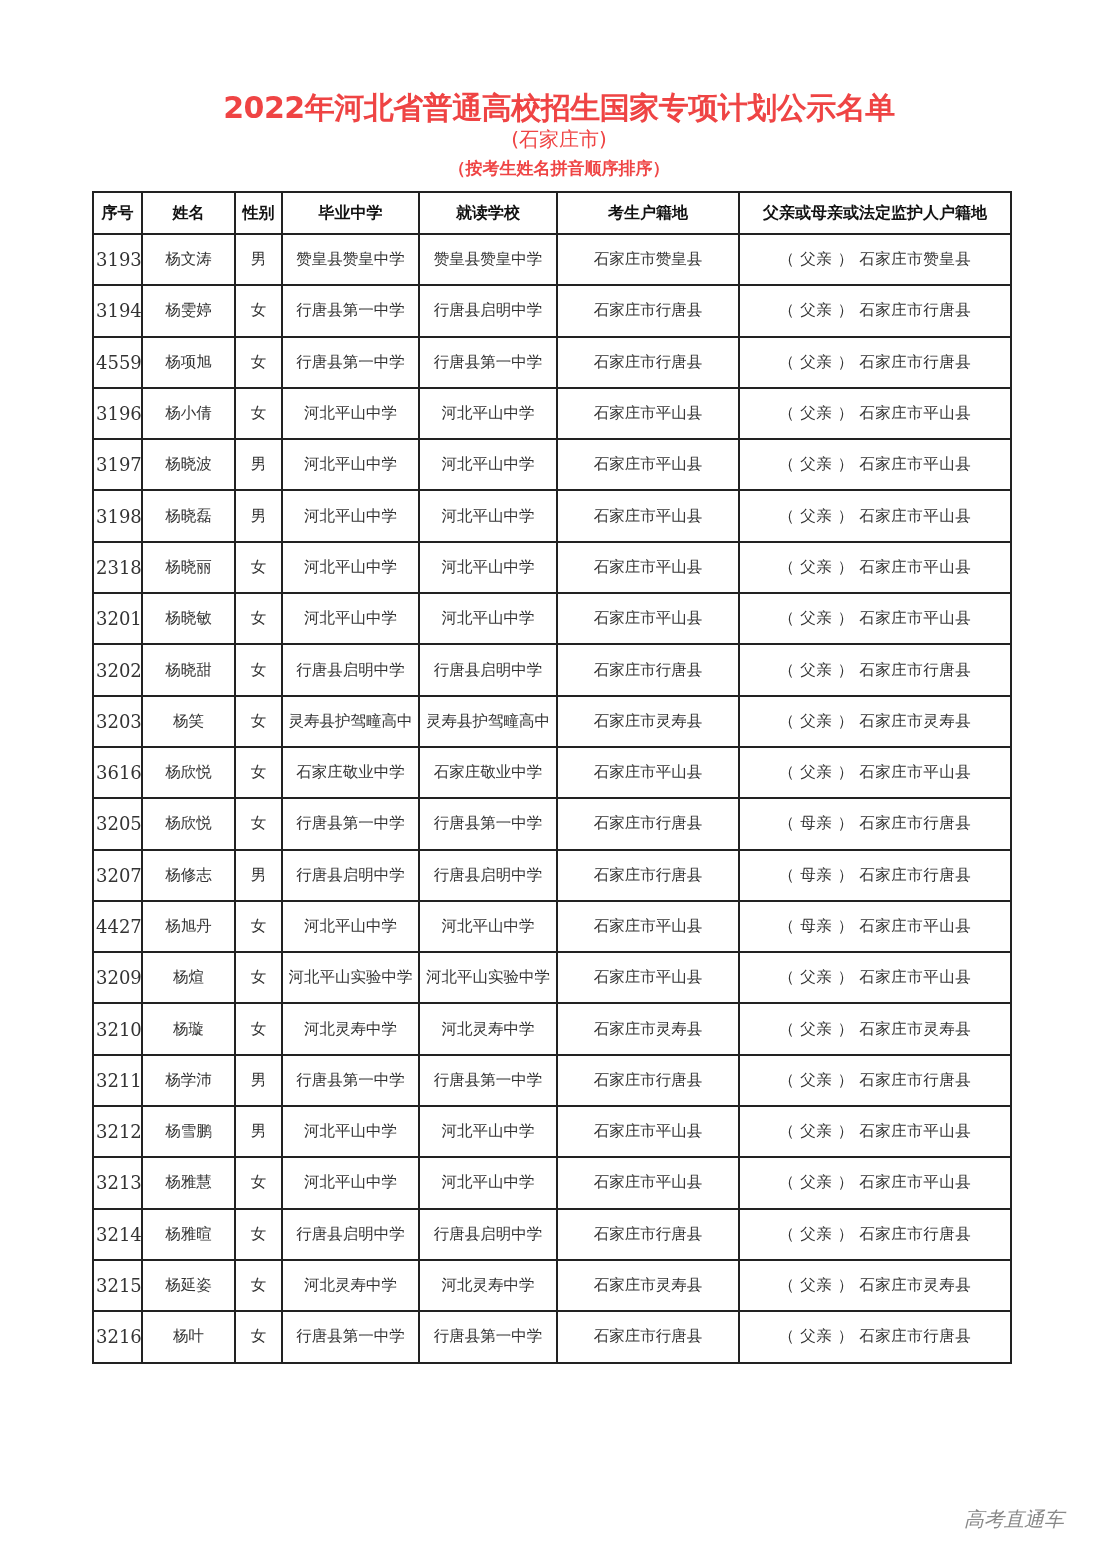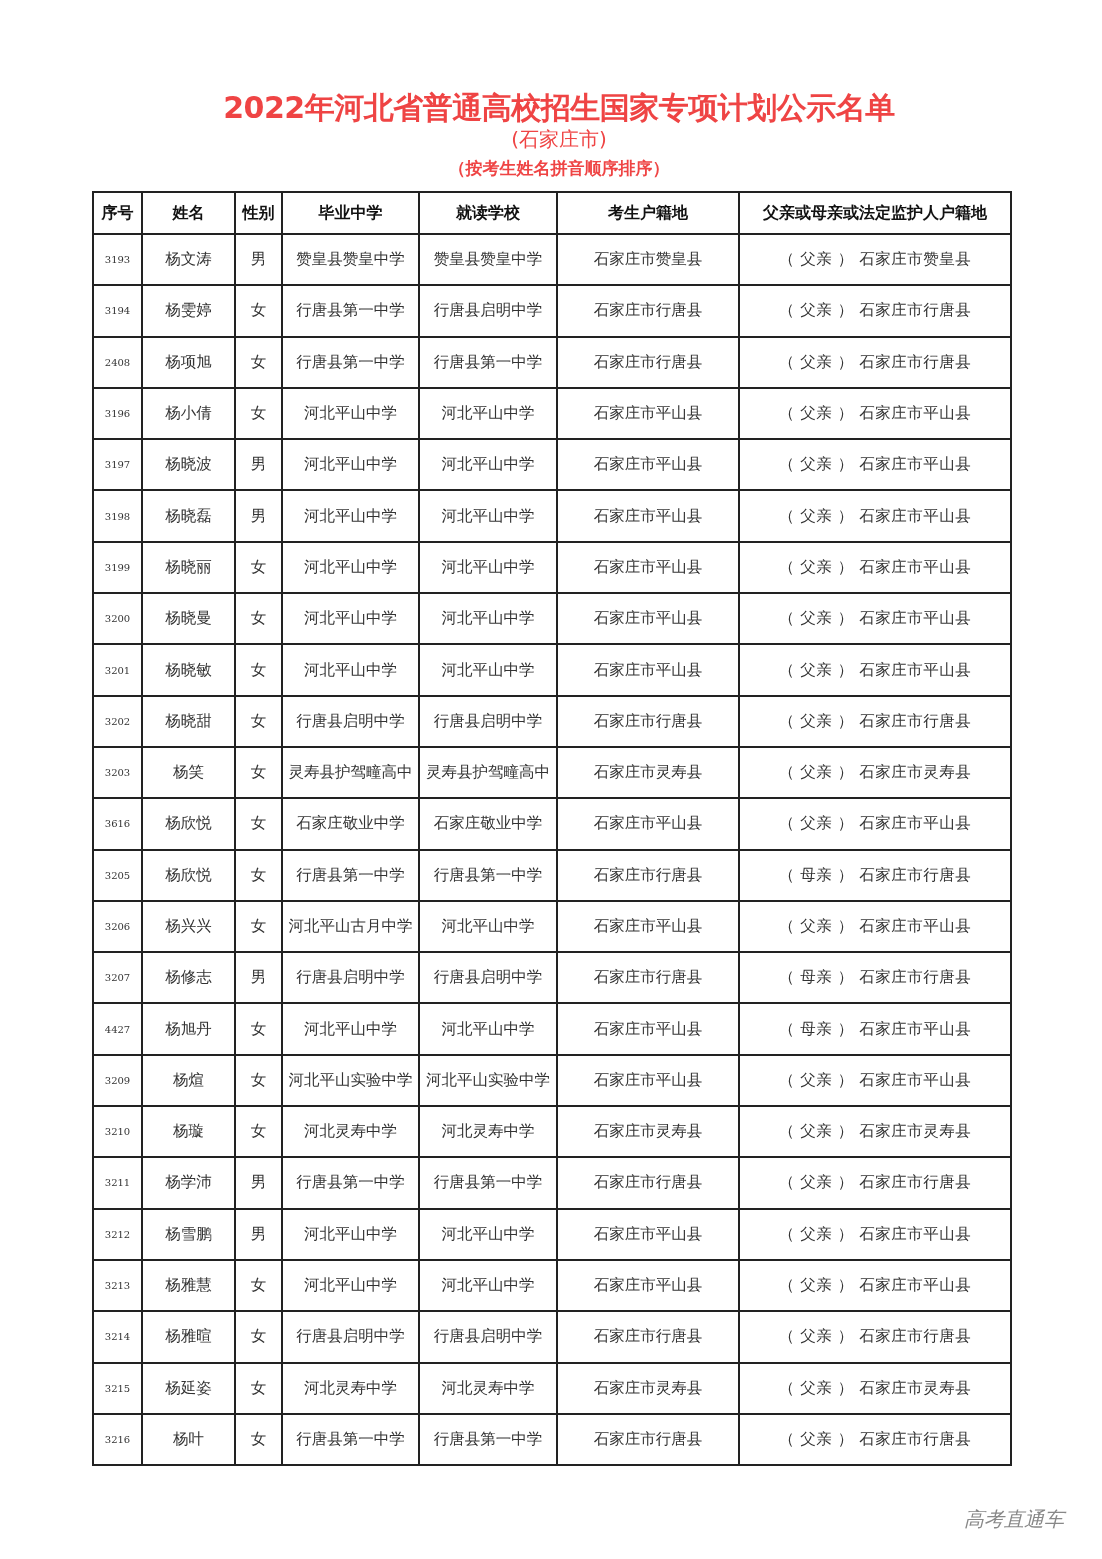--- a/index.html
+++ b/index.html
@@ -6,21 +6,21 @@
   body { width:1102px; height:1559px; position:relative; overflow:hidden;
          font-family:"DejaVu Serif","Liberation Serif",serif; color:#222; }
   .title { position:absolute; left:8px; width:1102px; text-align:center; color:#ef4444; }
   .t1 { top:88px; font-size:30px; font-weight:bold; font-family:"DejaVu Sans","Liberation Sans",sans-serif; letter-spacing:-0.5px; }
   .t2 { top:126px; font-size:20px; font-family:"DejaVu Sans","Liberation Sans",sans-serif; }
   .t3 { top:157px; font-size:17px; font-weight:bold; font-family:"DejaVu Sans","Liberation Sans",sans-serif; }
   table { position:absolute; left:92px; top:191px; border-collapse:collapse; table-layout:fixed; width:918px; }
   th, td { border:2px solid #222; text-align:center; vertical-align:middle; padding:0 4px; overflow:hidden; }
   th { height:40px; font-size:16px; font-weight:bold; font-family:"DejaVu Sans","Liberation Sans",sans-serif; color:#111; }
   td { height:49.3px; font-size:15.5px; line-height:17px; color:#333; }
-  td.no { font-size:10px; padding:0 2px;margin-top:40px; }
+  td.no { font-size:18px; padding:0 2px;margin-top:40px; }
   td.guard { letter-spacing:0.5px; }
   .watermark { position:absolute; left:964px; top:1506px; font-size:20px; color:#888;
                font-family:"DejaVu Sans","Liberation Sans",sans-serif;font-style:italic; }
 </style>
 </head>
 <body>
 
 <div class="title t1">2022年河北省普通高校招生国家专项计划公示名单</div>
 <div class="title t2">(石家庄市)</div>
 <div class="title t3">（按考生姓名拼音顺序排序）</div>
@@ -59,21 +59,21 @@
       <tr>
         <td class="no">3194</td>
         <td>杨雯婷</td>
         <td>女</td>
         <td>行唐县第一中学</td>
         <td>行唐县启明中学</td>
         <td>石家庄市行唐县</td>
         <td class="guard">（ 父亲 ） 石家庄市行唐县</td>
       </tr>
       <tr>
-        <td class="no">2408</td>
+        <td class="no">4559</td>
         <td>杨项旭</td>
         <td>女</td>
         <td>行唐县第一中学</td>
         <td>行唐县第一中学</td>
         <td>石家庄市行唐县</td>
         <td class="guard">（ 父亲 ） 石家庄市行唐县</td>
       </tr>
       <tr>
         <td class="no">3196</td>
         <td>杨小倩</td>
@@ -95,31 +95,22 @@
       <tr>
         <td class="no">3198</td>
         <td>杨晓磊</td>
         <td>男</td>
         <td>河北平山中学</td>
         <td>河北平山中学</td>
         <td>石家庄市平山县</td>
         <td class="guard">（ 父亲 ） 石家庄市平山县</td>
       </tr>
       <tr>
-        <td class="no">3199</td>
+        <td class="no">2318</td>
         <td>杨晓丽</td>
-        <td>女</td>
-        <td>河北平山中学</td>
-        <td>河北平山中学</td>
-        <td>石家庄市平山县</td>
-        <td class="guard">（ 父亲 ） 石家庄市平山县</td>
-      </tr>
-      <tr>
-        <td class="no">3200</td>
-        <td>杨晓曼</td>
         <td>女</td>
         <td>河北平山中学</td>
         <td>河北平山中学</td>
         <td>石家庄市平山县</td>
         <td class="guard">（ 父亲 ） 石家庄市平山县</td>
       </tr>
       <tr>
         <td class="no">3201</td>
         <td>杨晓敏</td>
         <td>女</td>
@@ -158,29 +149,20 @@
       <tr>
         <td class="no">3205</td>
         <td>杨欣悦</td>
         <td>女</td>
         <td>行唐县第一中学</td>
         <td>行唐县第一中学</td>
         <td>石家庄市行唐县</td>
         <td class="guard">（ 母亲 ） 石家庄市行唐县</td>
       </tr>
       <tr>
-        <td class="no">3206</td>
-        <td>杨兴兴</td>
-        <td>女</td>
-        <td>河北平山古月中学</td>
-        <td>河北平山中学</td>
-        <td>石家庄市平山县</td>
-        <td class="guard">（ 父亲 ） 石家庄市平山县</td>
-      </tr>
-      <tr>
         <td class="no">3207</td>
         <td>杨修志</td>
         <td>男</td>
         <td>行唐县启明中学</td>
         <td>行唐县启明中学</td>
         <td>石家庄市行唐县</td>
         <td class="guard">（ 母亲 ） 石家庄市行唐县</td>
       </tr>
       <tr>
         <td class="no">4427</td>

